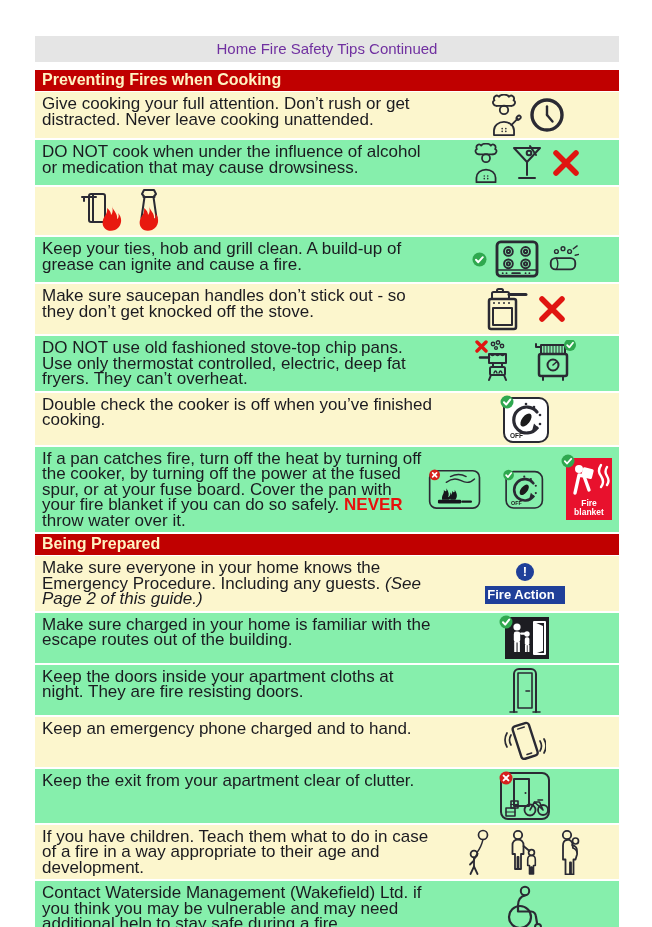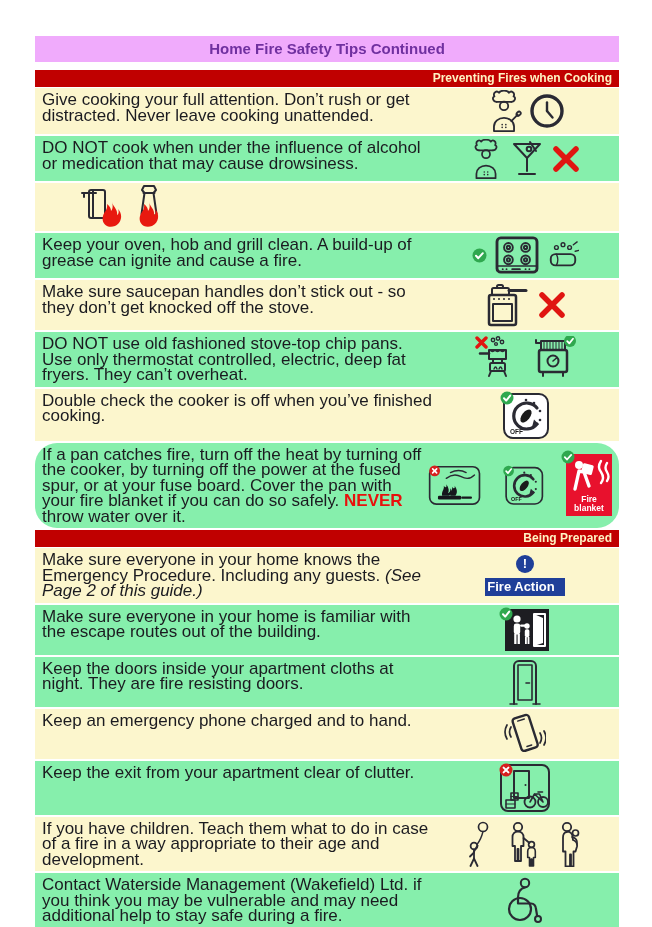--- a/index.html
+++ b/index.html
@@ -1,21 +1,21 @@
 <!DOCTYPE html>
 <html><head>
 <meta charset="utf-8">
 <style>
   html,body{margin:0;padding:0;background:#ffffff;}
   .page{position:relative;width:652px;height:927px;background:#fff;font-family:"Liberation Sans",sans-serif;overflow:hidden;}
   .content{position:absolute;left:35px;top:36px;width:584px;}
-  .title-bar{background:#f0abfc;color:#7030A0;font-weight:bold;font-size:15px;text-align:center;padding:4px 0 5px 0;margin-bottom:8px;}
-  .sec{background:#C00000;color:#FFF3C2;font-weight:bold;font-size:12px;padding:1px 7px 2px 7px;margin-bottom:1px;text-align:right;}
+  .title-bar{background:#e5e5e5;color:#7030A0;font-weight:normal;font-size:15px;text-align:center;padding:4px 0 5px 0;margin-bottom:8px;}
+  .sec{background:#C00000;color:#FFF3C2;font-weight:bold;font-size:16px;padding:1px 7px 2px 7px;margin-bottom:1px;}
   .row{display:flex;align-items:stretch;margin-bottom:2px;min-height:45px;}
-  .row.tall{min-height:64px;border-radius:22px;}
+  .row.tall{min-height:64px;}
   .yellow{background:#FCF6CD;}
   .pink{background:#86efac;}
   .txt{flex:1;margin:0;padding:4px 4px 4px 7px;font-size:17px;line-height:15.5px;color:#1b1b20;max-width:408px;}
   .txt.w8{max-width:382px;}
   .never{color:#E8100C;font-weight:bold;}
   .note{font-style:italic;}
   .icons{width:176px;display:flex;align-items:center;justify-content:center;gap:7px;padding:2px 6px 2px 0;align-self:center;}
   .icons.col{flex-direction:column;gap:2px;}
   svg.lin{stroke:#2a2a33;fill:none;stroke-width:2;stroke-linecap:round;stroke-linejoin:round;}
   .fa-excl{width:18px;height:18px;border-radius:50%;background:#1F3F99;color:#fff;font-weight:bold;font-size:13px;line-height:18px;text-align:center;}
@@ -95,21 +95,21 @@
       </svg>
       <svg class="lin" width="34" height="44" viewBox="0 0 34 44">
         <path d="M11 1 h10 l2 4 -2.5 3 3 21 -7.5 7 -7.5 -7 3 -21 L9 5 Z"></path>
         <path d="M10.5 8 h11"></path>
         <path d="M19 20 C20 25 25 27 24 33 C26 32 26 29 25 27 C30 32 29 41 22 44 C14 47 8 41 10 34 C11 30 15 28 14 22 C17 24 18 27 18 29 C20 27 20 23 19 20 Z" fill="#E8190F" stroke="none" transform="translate(-3 -3)"></path>
       </svg>
     </div>
   </div>
 
   <div class="row pink">
-    <p class="txt">Keep your oven, hob and grill clean. A build-up of grease can ignite and cause a fire.</p>
+    <p class="txt">Keep your ties, hob and grill clean. A build-up of grease can ignite and cause a fire.</p>
     <div class="icons">
       <svg class="lin" width="15" height="15" viewBox="0 0 15 15">
         <circle cx="7.5" cy="7.5" r="7" fill="#2FA84F" stroke="none"></circle>
         <path d="M4 7.8 l2.3 2.4 4.5 -5" stroke="#fff" stroke-width="2" fill="none"></path>
       </svg>
       <svg class="lin" width="46" height="40" viewBox="0 0 48 42">
         <rect x="3" y="2" width="42" height="36" rx="4" stroke-width="3"></rect>
         <circle cx="15" cy="12" r="4.6"></circle>
             <circle cx="15" cy="12" r="1.7"></circle>
         <circle cx="33" cy="12" r="4.6"></circle>
@@ -266,21 +266,21 @@
 
   <div class="row yellow">
     <p class="txt"><span>Make sure everyone in your home knows the Emergency Procedure. Including any guests. </span><span class="note">(See Page 2 of this guide.)</span></p>
     <div class="icons col">
       <div class="fa-excl">!</div>
       <div class="fa-label">Fire Action</div>
     </div>
   </div>
 
   <div class="row pink">
-    <p class="txt">Make sure everyone in your home is familiar with the escape routes out of the building.</p>
+    <p class="txt">Make sure charged in your home is familiar with the escape routes out of the building.</p>
     <div class="icons">
       <svg class="lin" width="54" height="46" viewBox="0 0 54 46">
         <rect x="7" y="2" width="44" height="42" fill="#1d1d22" stroke="none"></rect>
         <circle cx="19" cy="12" r="3.6" fill="#fff" stroke="none"></circle>
         <rect x="15.8" y="16.5" width="6.4" height="11" rx="2.4" fill="#fff" stroke="none"></rect>
         <rect x="16.2" y="27" width="2.3" height="10" fill="#fff" stroke="none"></rect>
         <rect x="19.6" y="27" width="2.3" height="10" fill="#fff" stroke="none"></rect>
         <rect x="22" y="17.5" width="6" height="2.2" rx="1.1" fill="#fff" stroke="none"></rect>
         <circle cx="29" cy="19" r="2.7" fill="#fff" stroke="none"></circle>
         <rect x="26.8" y="22.3" width="4.6" height="8" rx="1.8" fill="#fff" stroke="none"></rect>

